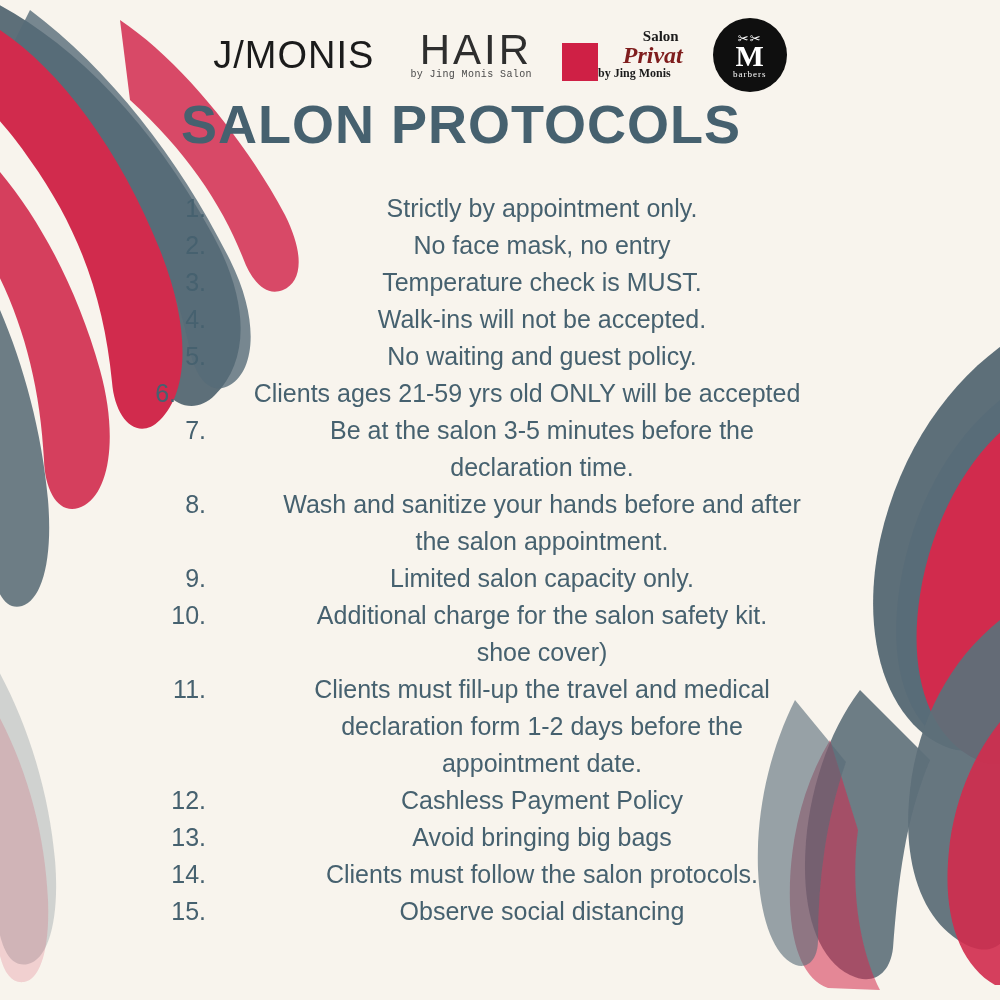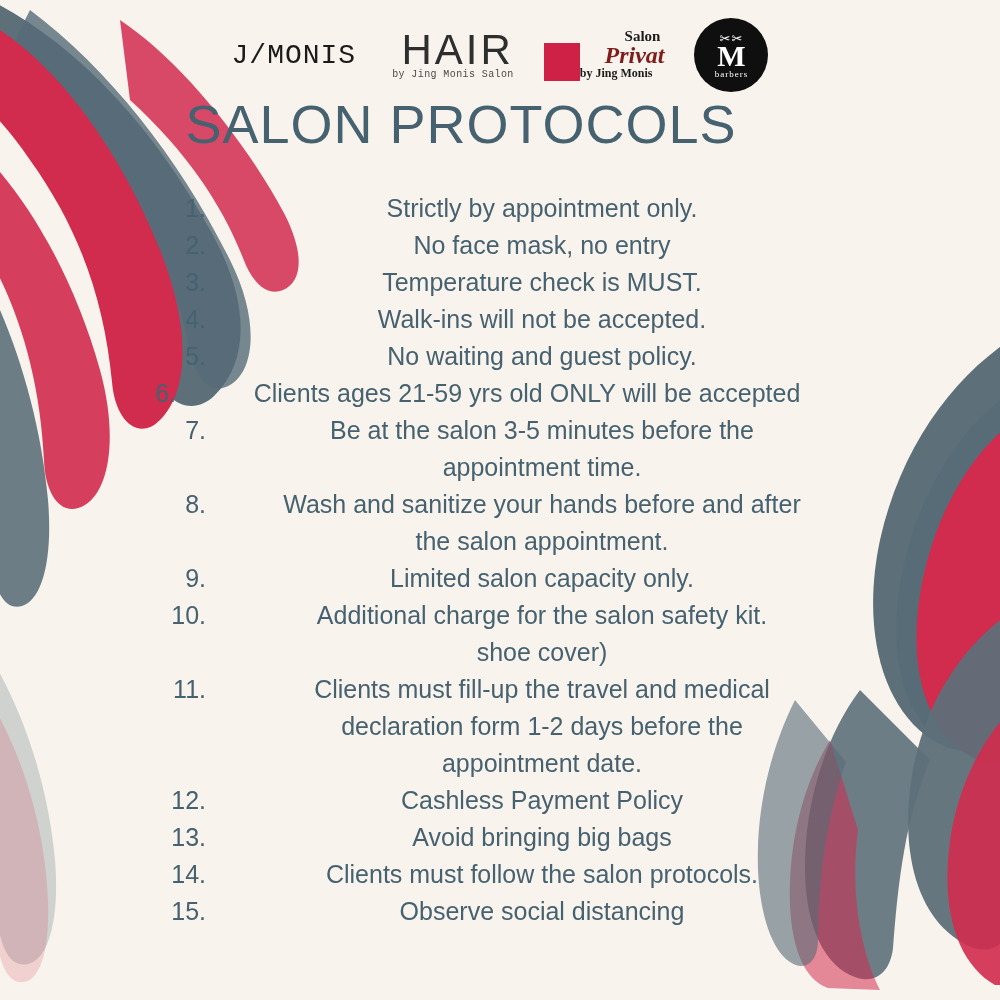--- a/index.html
+++ b/index.html
@@ -41,22 +41,22 @@
     gap: 30px;
     z-index: 5;
   }
   .logo {
     display: flex;
     flex-direction: column;
     align-items: center;
     justify-content: center;
   }
   .logo-jmonis {
-    font-family: Liberation Mono, monospace;
-    font-size: 28px;
+    font-family: Liberation Sans, sans-serif;
+    font-size: 38px;
     letter-spacing: 1px;
     color: #1b1b1b;
     font-weight: 400;
   }
   .logo-hair-wrap {
     display: flex;
     flex-direction: column;
     align-items: flex-end;
     margin-left: 6px;
   }
@@ -147,21 +147,21 @@
 
   
   .title {
     position: absolute;
     top: 93px;
     left: 0;
     width: 922px;
     text-align: center;
     font-family: "Liberation Sans", sans-serif;
     font-size: 54px;
-    font-weight: 400;
+    font-weight: 700;
     letter-spacing: 1px;
     color: #46616f;
     z-index: 5;
   }
 
   
   .list {
     position: absolute;
     top: 190px;
     left: 150px;
@@ -292,21 +292,21 @@
       <div class="item wide">
         <div class="num">6.</div>
         <div class="text">
           <span class="cont">Clients ages 21-59 yrs old ONLY will be accepted</span>
         </div>
       </div>
       <div class="item">
         <div class="num">7.</div>
         <div class="text">
           <span class="cont">Be at the salon 3-5 minutes before the</span>
-          <span class="cont">appointment time.</span>
+          <span class="cont">declaration time.</span>
         </div>
       </div>
       <div class="item">
         <div class="num">8.</div>
         <div class="text">
           <span class="cont">Wash and sanitize your hands before and after</span>
           <span class="cont">the salon appointment.</span>
         </div>
       </div>
       <div class="item">

